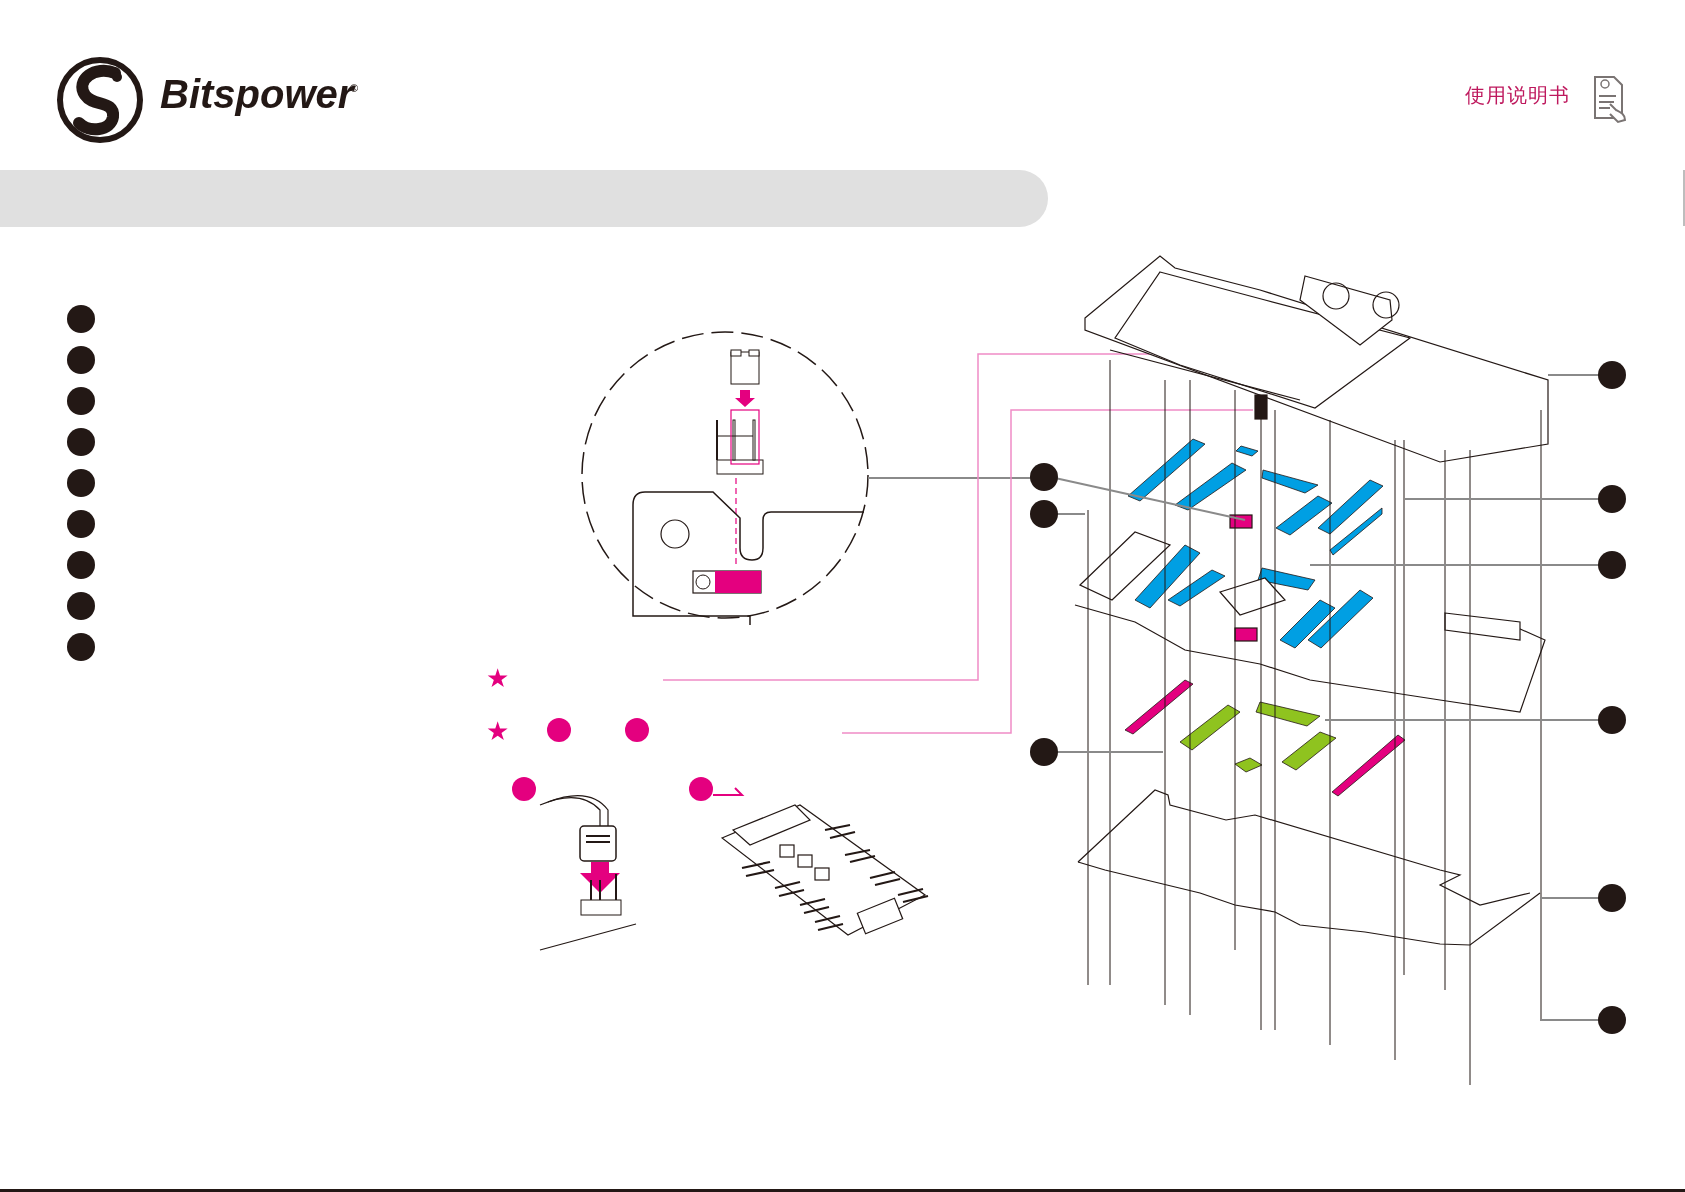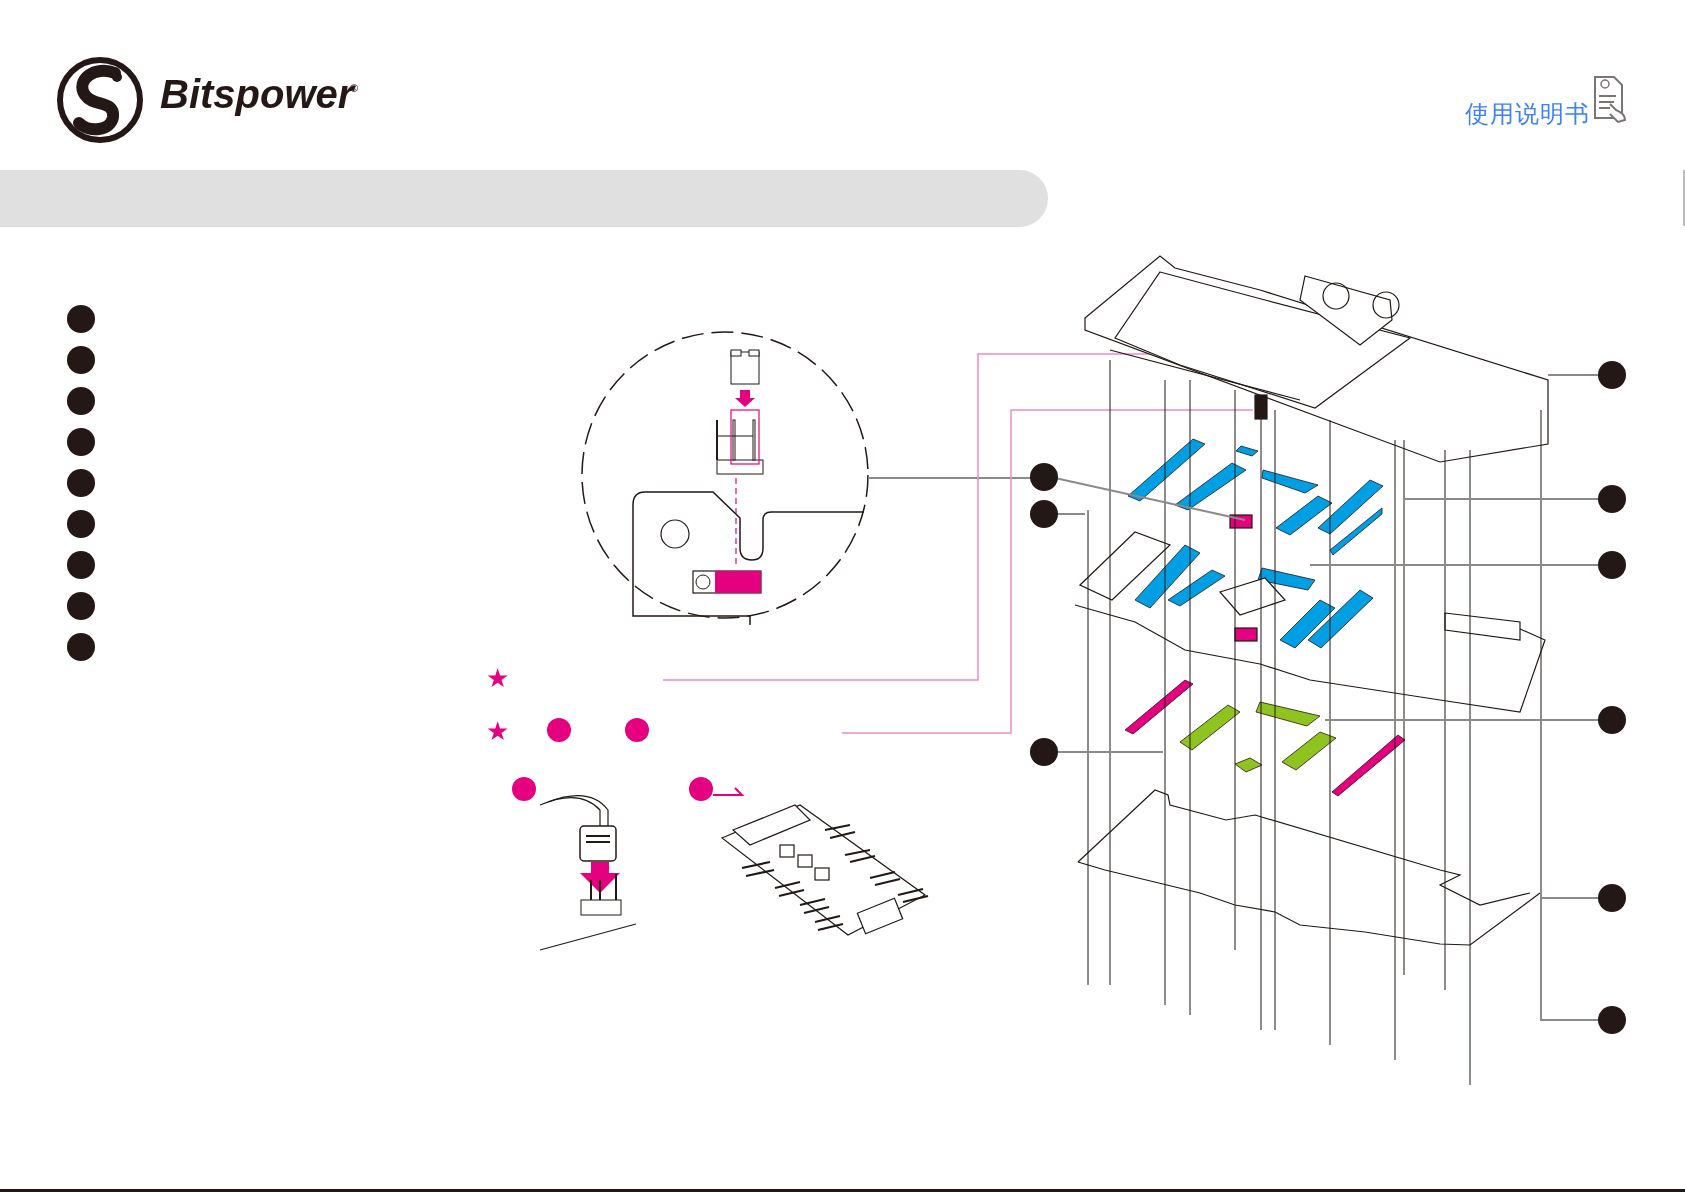--- a/index.html
+++ b/index.html
@@ -2,21 +2,21 @@
 <html><head>
 <meta charset="utf-8">
 <style>
   html, body { margin:0; padding:0; }
   body { width:1685px; height:1192px; position:relative; background:#ffffff; overflow:hidden;
          font-family:"Liberation Sans", sans-serif; color:#231815; }
   .abs { position:absolute; }
   .logo { left:55px; top:55px; width:310px; height:90px; }
   .logo-text { left:160px; top:72px; font-size:40px; font-weight:bold; font-style:italic; color:#231815; letter-spacing:0px; }
   .logo-reg { left:350px; top:82px; font-size:11px; color:#231815; }
-  .manual-label { left:1465px; top:98px; font-size:24px; color:#3b82f6; letter-spacing:1px; }
+  .manual-label { left:1465px; top:82px; font-size:20px; color:#be185d; letter-spacing:1px; }
   .manual-icon { left:1592px; top:74px; width:36px; height:50px; }
   .banner { left:0; top:170px; width:1048px; height:57px; background:#e0e0e0; border-radius:0 29px 29px 0; }
   .right-tick { left:1683px; top:170px; width:2px; height:56px; background:#bdbdbd; }
   .bullet { width:28px; height:28px; border-radius:50%; background:#231815; }
   .diagram { left:0; top:0; width:1685px; height:1192px; }
   .bottom-rule { left:0; top:1189px; width:1685px; height:3px; background:#231815; }
 </style>
 </head>
 <body>
 

